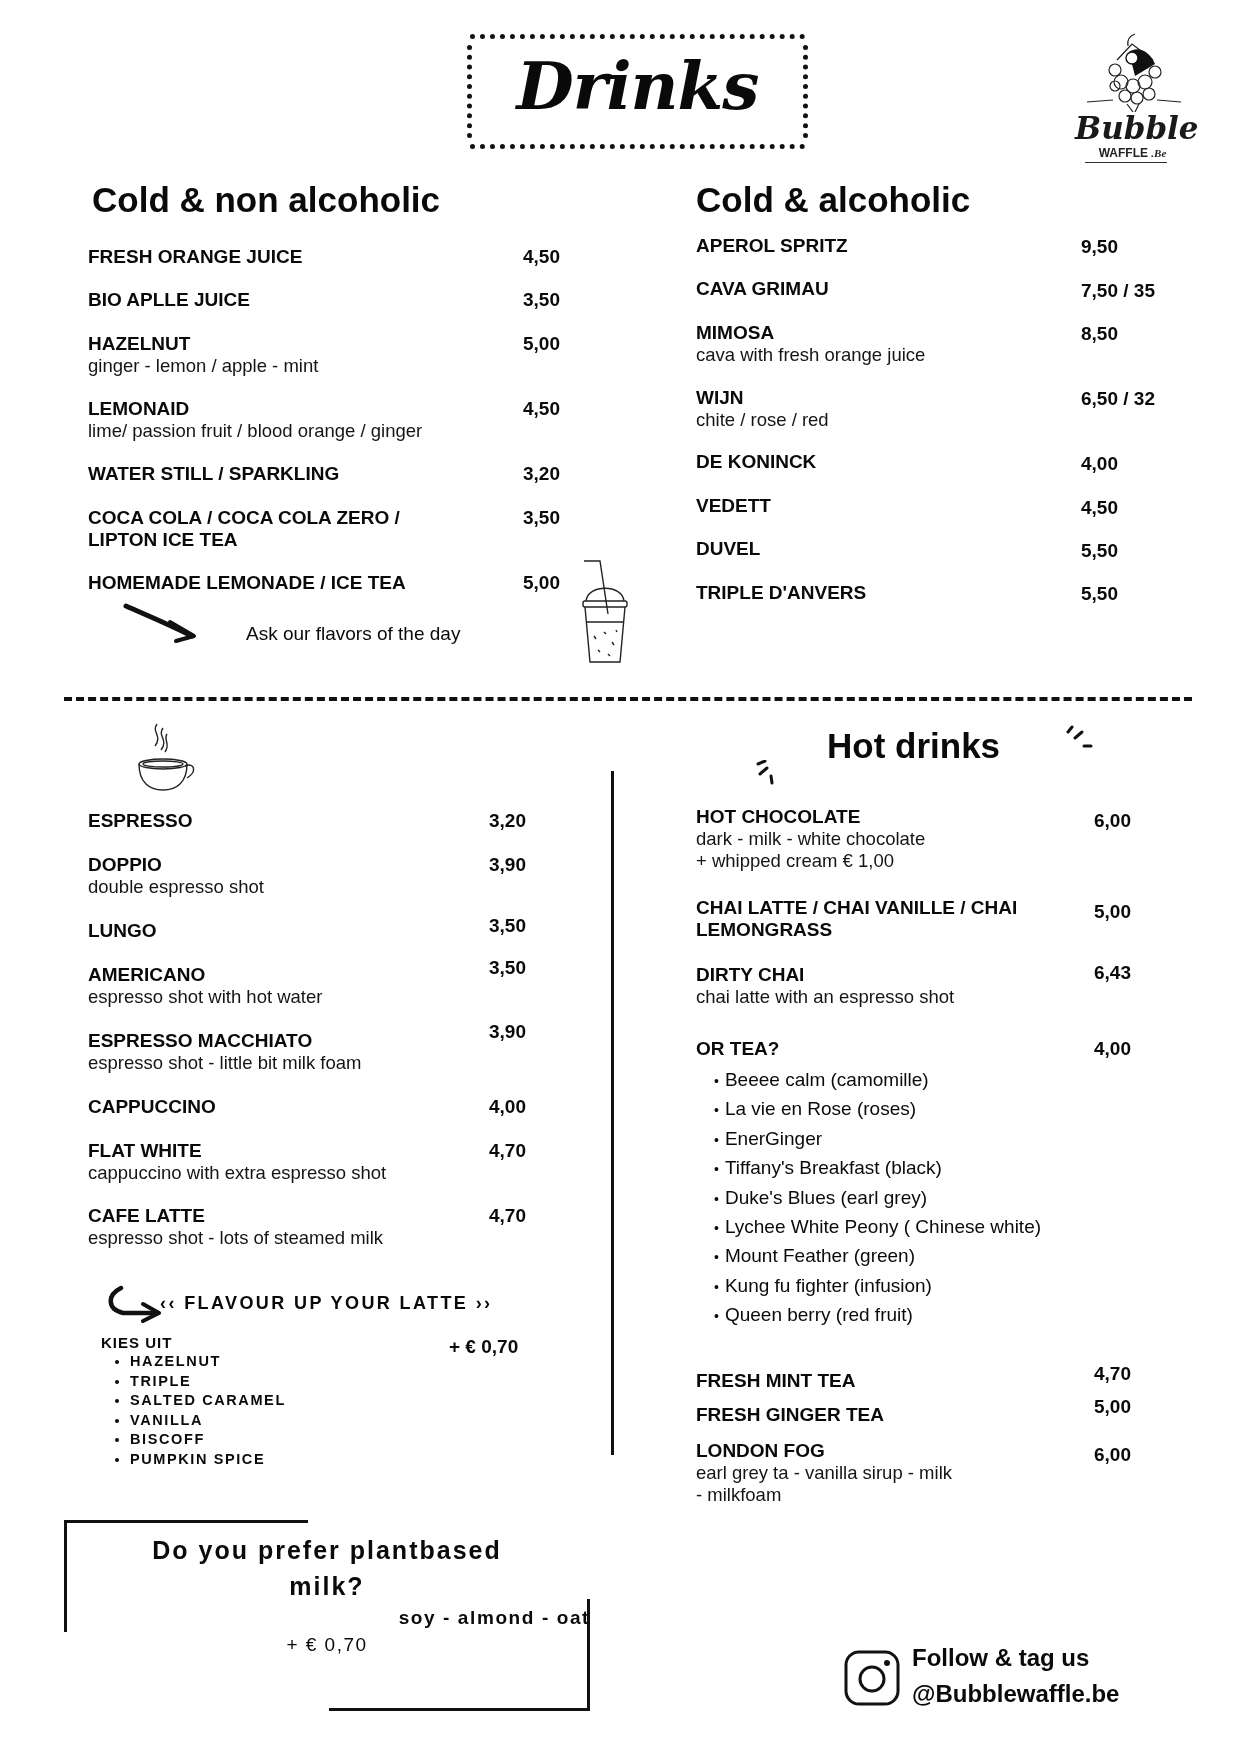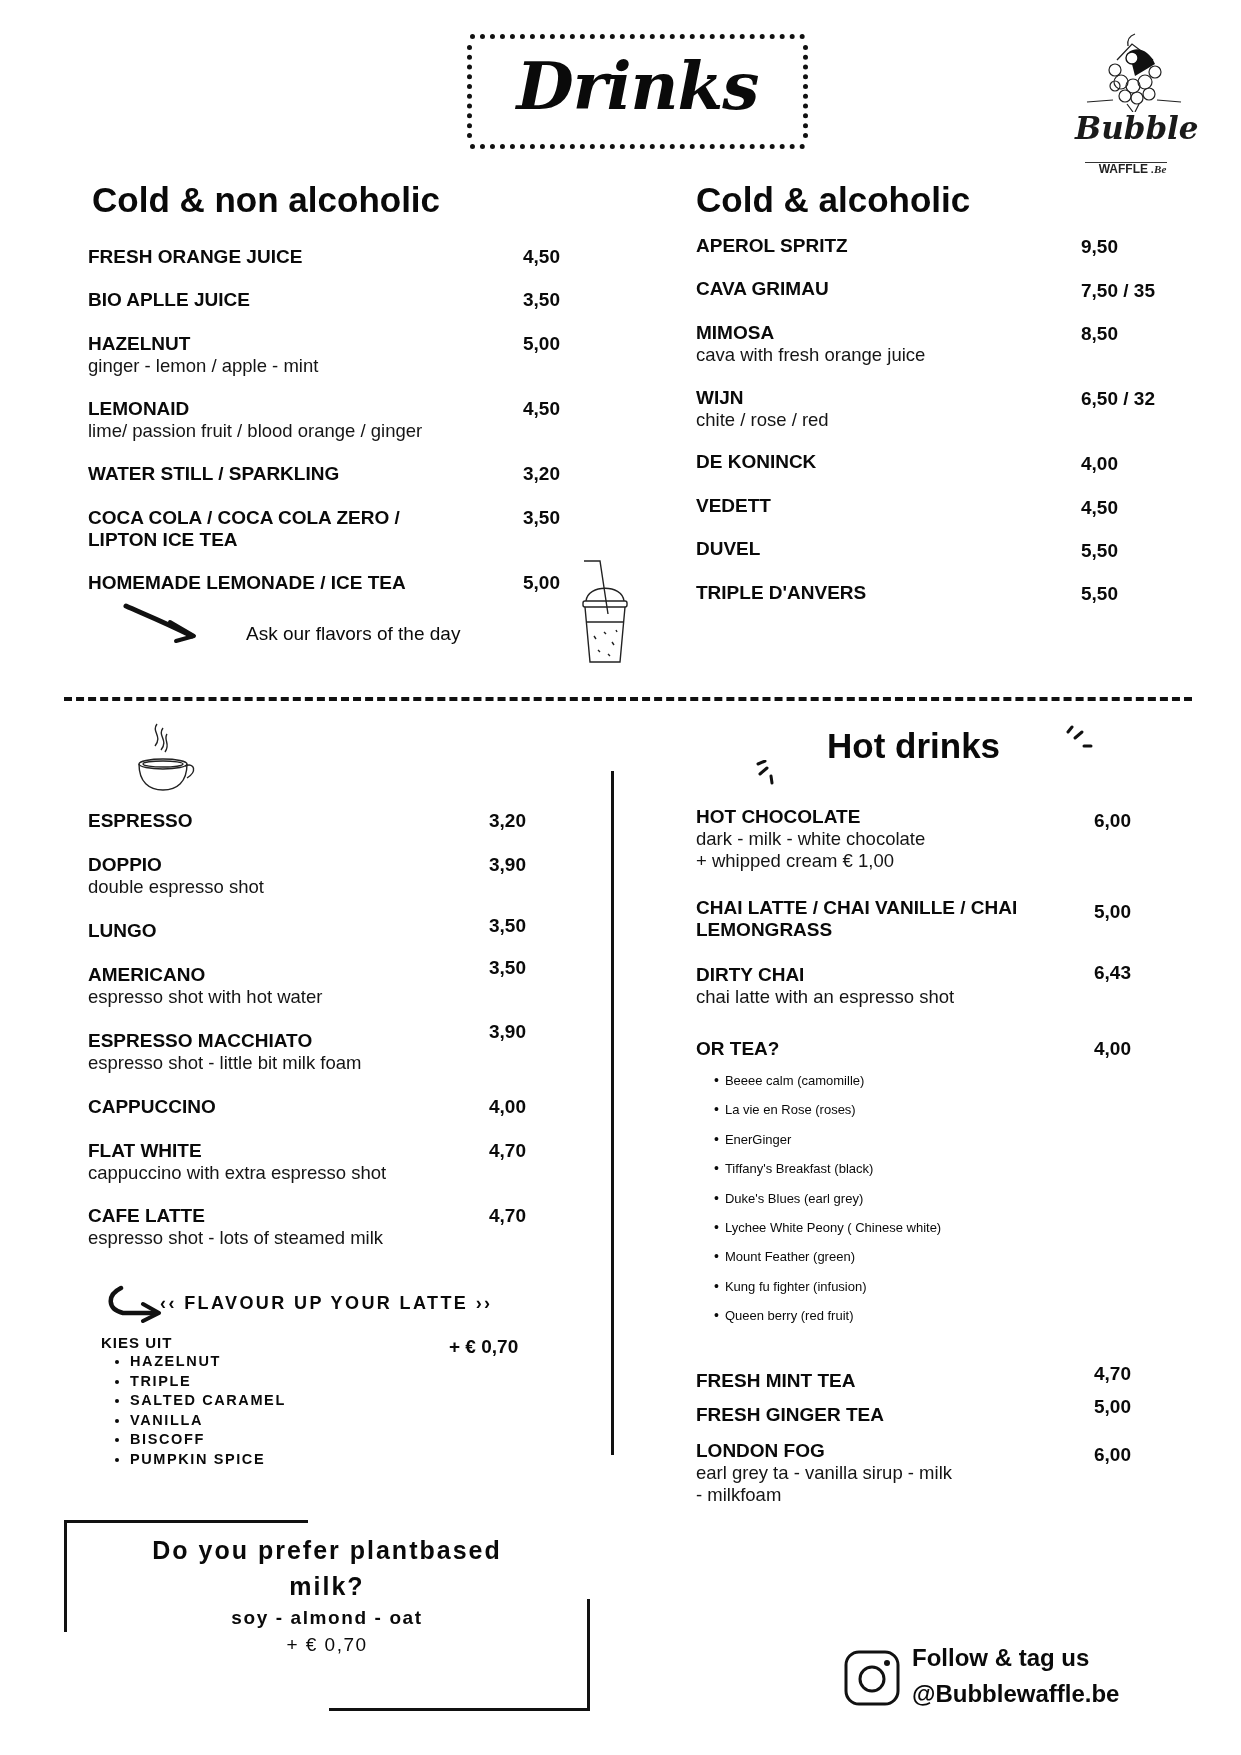--- a/index.html
+++ b/index.html
@@ -31,21 +31,20 @@
   .logo { left: 1075px; top: 30px; width: 115px; height: 140px; }
   .logo-word {
     position: absolute; left: 0; width: 115px; top: 80px; text-align: right;
     font-family: "DejaVu Serif", "Liberation Serif", serif; font-style: italic; font-weight: bold;
     font-size: 31px; color: #1a1a1a;
   }
   .logo-sub {
     position: absolute; left: 0; width: 115px; top: 116px; text-align: center;
     font-family: "Liberation Sans", sans-serif; font-weight: bold; font-size: 12px;
     color: #222;
-    margin-top: 16px;
   }
   .logo-sub small { font-style: italic; font-family: "Liberation Serif", serif; font-size: 11px; }
 
   
   .section-h {
     font-family: "Liberation Sans", sans-serif; font-weight: bold; font-size: 35px; letter-spacing: 0px;
   }
 
   
   .item { position: absolute; }
@@ -77,36 +76,36 @@
   }
   .flavour-list {
     margin: 0; padding: 0 0 0 38px;
     font-family: "Liberation Sans", sans-serif; font-weight: bold; font-size: 14.5px;
     letter-spacing: 1.6px; line-height: 19.5px;
   }
   .flavour-list li { padding-left: 0; }
 
   .tea-list {
     margin: 0; padding: 0 0 0 48px; list-style: none;
-    font-family: "Liberation Sans", sans-serif; font-size: 13px; line-height: 28.4px;
+    font-family: "Liberation Sans", sans-serif; font-size: 19px; line-height: 28.4px;
   }
   .tea-list li::before { content: "•"; margin-left: -14px; margin-right: 6px; font-size: 14px; }
 
   
   .pb-top { left: 64px; top: 1520px; width: 244px; height: 3px; background: #111; }
   .pb-left { left: 64px; top: 1520px; width: 3px; height: 112px; background: #111; }
   .pb-right { left: 587px; top: 1599px; width: 3px; height: 112px; background: #111; }
   .pb-bottom { left: 329px; top: 1708px; width: 261px; height: 3px; background: #111; }
   .pb-content {
     left: 64px; width: 526px; top: 1532px; text-align: center;
     font-family: "Liberation Sans", sans-serif;
   }
   .pb-title { font-weight: bold; font-size: 25px; letter-spacing: 2px; line-height: 36px; }
   .pb-choose { font-size: 19px; letter-spacing: 1.5px; line-height: 29px; margin-top: 2px; }
-  .pb-options { font-weight: bold; font-size: 19px; letter-spacing: 1.6px; line-height: 27px; }
+  .pb-options { font-weight: bold; font-size: 19px; letter-spacing: 1.6px; line-height: 27px; text-align: right; }
   .pb-price { font-size: 19px; letter-spacing: 1.5px; line-height: 27px; }
 
   .follow {
     font-family: "Liberation Sans", sans-serif; font-weight: bold; font-size: 24px; line-height: 36px;
   }
 </style>
 </head>
 <body>
 
 <div class="abs title-frame">

